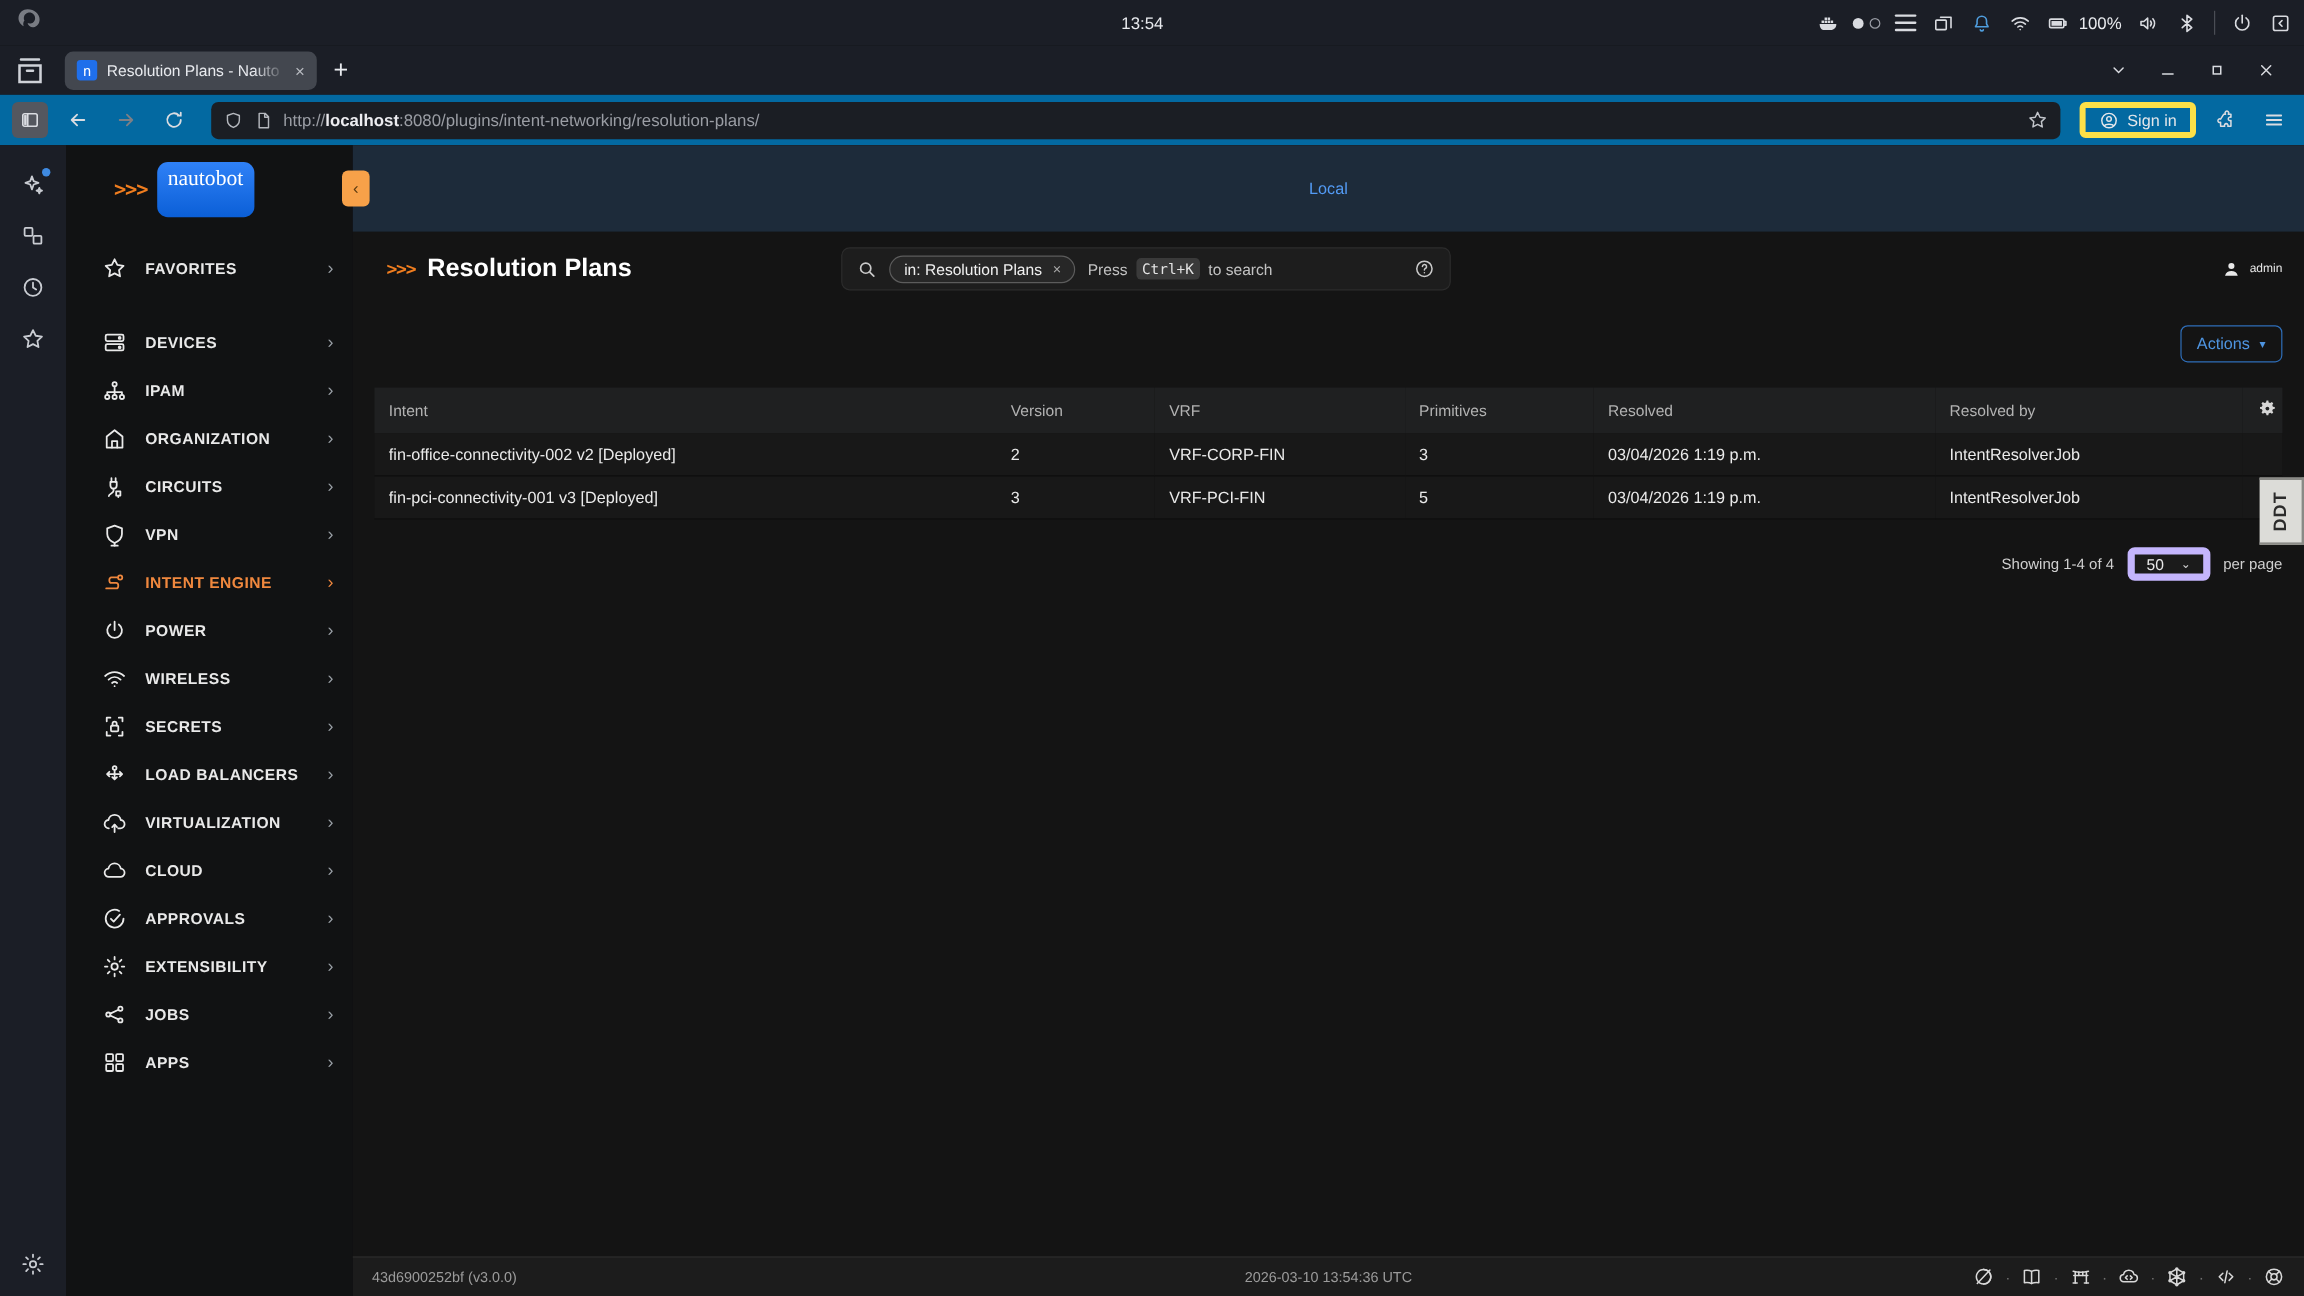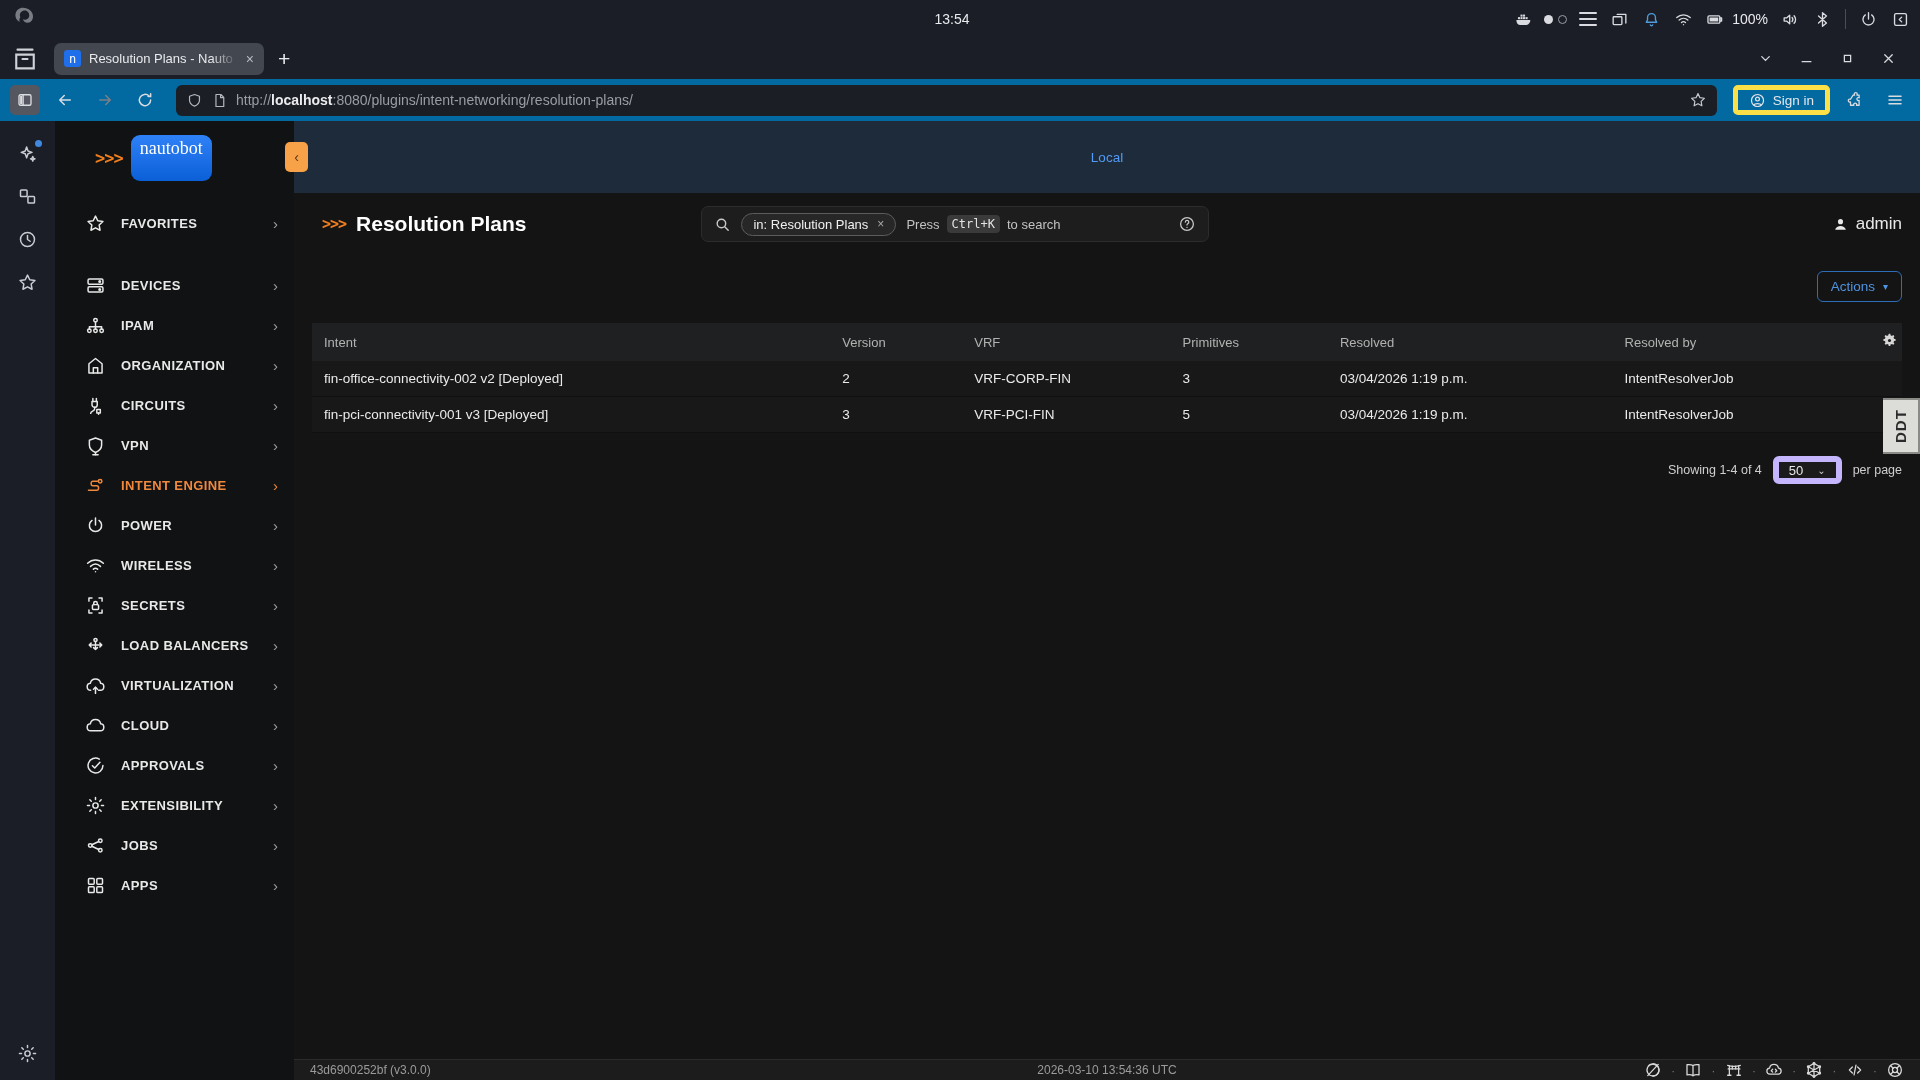--- a/index.html
+++ b/index.html
@@ -93,21 +93,21 @@
   .searchbox { width:508px; height:36px; background:#1d1d1d; border:1px solid #2c2c2c; border-radius:7px;
     display:flex; align-items:center; padding:0 12px; gap:10px; margin-left:155px; }
   .searchbox .mag { width:17px; height:17px; color:#c9c9c9; flex:0 0 auto; }
   .scope-chip { display:flex; align-items:center; gap:9px; border:1px solid #5c5c5c; border-radius:14px;
     background:#272727; padding:3px 11px; color:#f0f0f0; font-size:13px; white-space:nowrap; }
   .scope-chip .x { color:#aaa; font-size:12px; }
   .press-hint { color:#c2c2c2; font-size:13px; display:flex; align-items:center; gap:7px; white-space:nowrap; }
   .kbd { font-family:"DejaVu Sans Mono", monospace; font-size:12px; background:#3a3a3a; color:#e3e3e3;
     border-radius:4px; padding:2px 5px; }
   .help-circ { margin-left:auto; width:18px; height:18px; color:#c9c9c9; }
-  .userbox { margin-left:auto; display:flex; align-items:center; gap:7px; color:#e8e8e8; font-size:17px; }
+  .userbox { margin-left:auto; display:flex; align-items:center; gap:7px; color:#e8e8e8; font-size:10px; }
   .userbox .ic { width:17px; height:17px; }
 
   .body { flex:1; padding:0 18px; overflow:hidden; }
   .actions-row { display:flex; justify-content:flex-end; margin-top:16px; }
   .actions-btn { background:transparent; border:1px solid #2e6db8; color:#4e94e0; font-size:13.5px;
     border-radius:6px; height:31px; padding:0 13px; display:flex; align-items:center; gap:8px; }
   .actions-btn .chev { font-size:10px; }
 
   table.grid { width:100%; border-collapse:collapse; margin-top:21px; table-layout:fixed; }
   table.grid th { background:#1f2021; color:#b2b2b2; font-size:13px; font-weight:400; text-align:left;
@@ -116,21 +116,21 @@
     border-bottom:1px solid #101010; white-space:nowrap; overflow:hidden; }
   th.c0{width:32.6%} th.c1{width:8.3%} th.c2{width:13.1%} th.c3{width:9.9%} th.c4{width:17.9%} th.c5{width:16.1%} th.c6{width:2.1%}
   .th-gear { width:17px; height:17px; color:#d6d6d6; margin-left:auto; }
 
   .pager { display:flex; justify-content:flex-end; align-items:center; gap:11px; margin-top:23px;
     color:#cfcfcf; font-size:12.5px; }
   .pp-select { display:flex; align-items:center; gap:14px; border:6px solid #c4b5fd; background:#1b1b1b;
     border-radius:6px; height:28px; padding:0 10px; color:#e8e8e8; font-size:13px; }
   .pp-select .chev { font-size:10px; color:#cfcfcf; }
 
-  .cfooter { height:21px; background:#1c1c1c; border-top:1px solid #2c2c2c; display:flex; align-items:center;
+  .cfooter { height:33px; background:#1c1c1c; border-top:1px solid #2c2c2c; display:flex; align-items:center;
     padding:0 16px; position:relative; color:#9b9b9b; font-size:12px; }
   .foot-center { position:absolute; left:0; right:0; text-align:center; }
   .foot-icons { margin-left:auto; display:flex; align-items:center; gap:9px; color:#d8d8d8; z-index:1; }
   .foot-icons .ic { width:18px; height:18px; }
   .foot-dot { color:#6f6f6f; font-size:13px; }
 
   .ddt { position:absolute; right:0; top:398px; width:37px; height:56px; background:#dcdcd8;
     border:2px solid #8a8a86; border-right:none; color:#2b2b2b; font-weight:700; font-size:15px;
     display:flex; align-items:center; justify-content:center;
     writing-mode:vertical-rl; transform:rotate(180deg); letter-spacing:1px; z-index:5;

